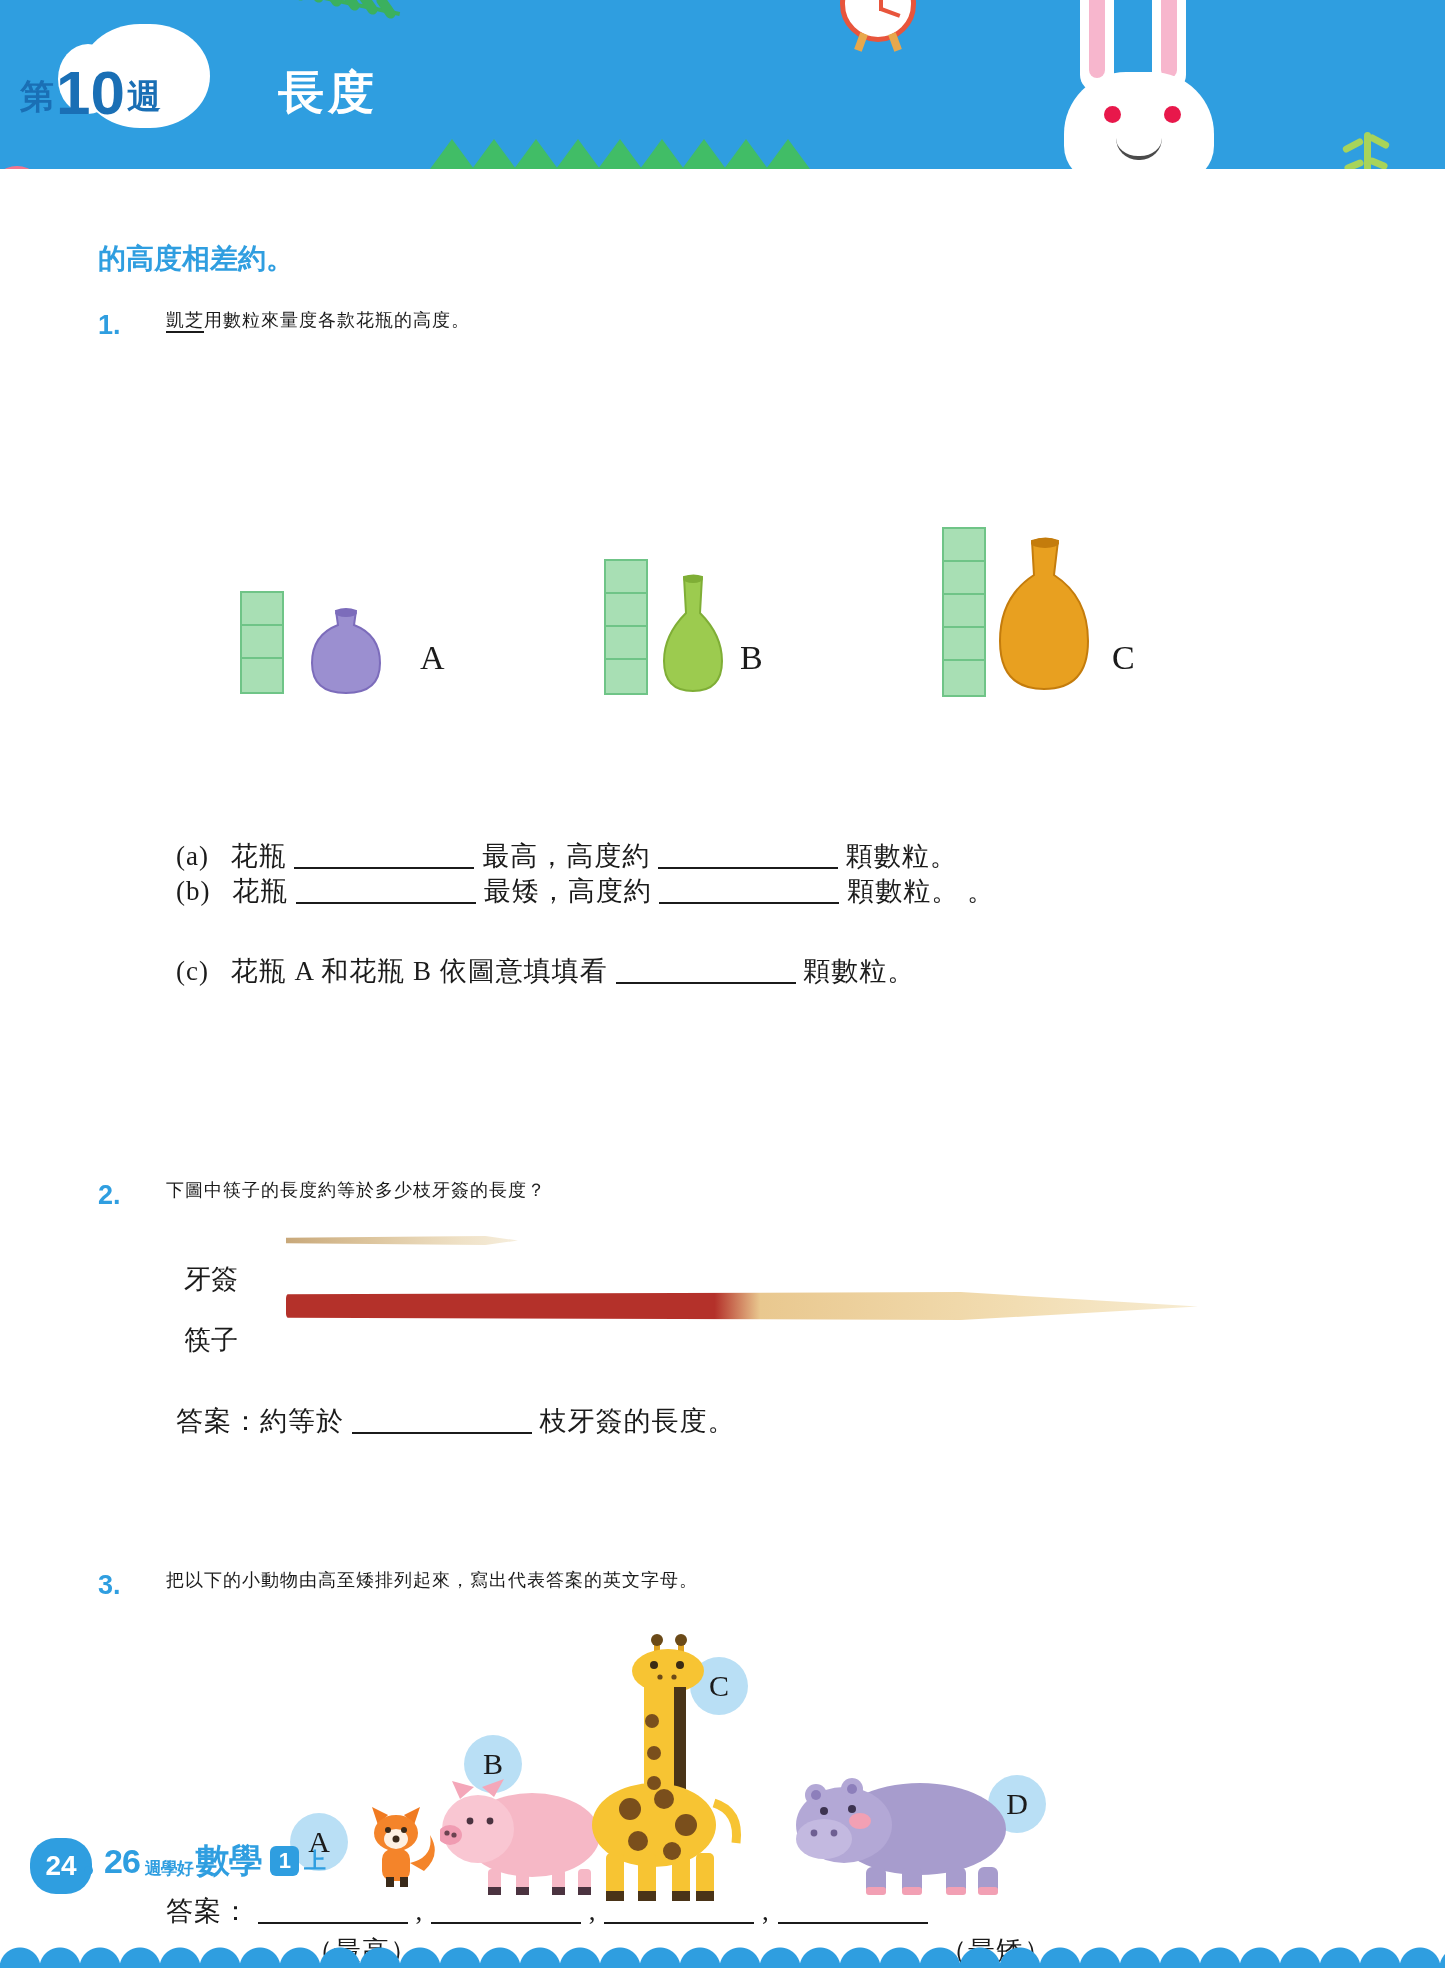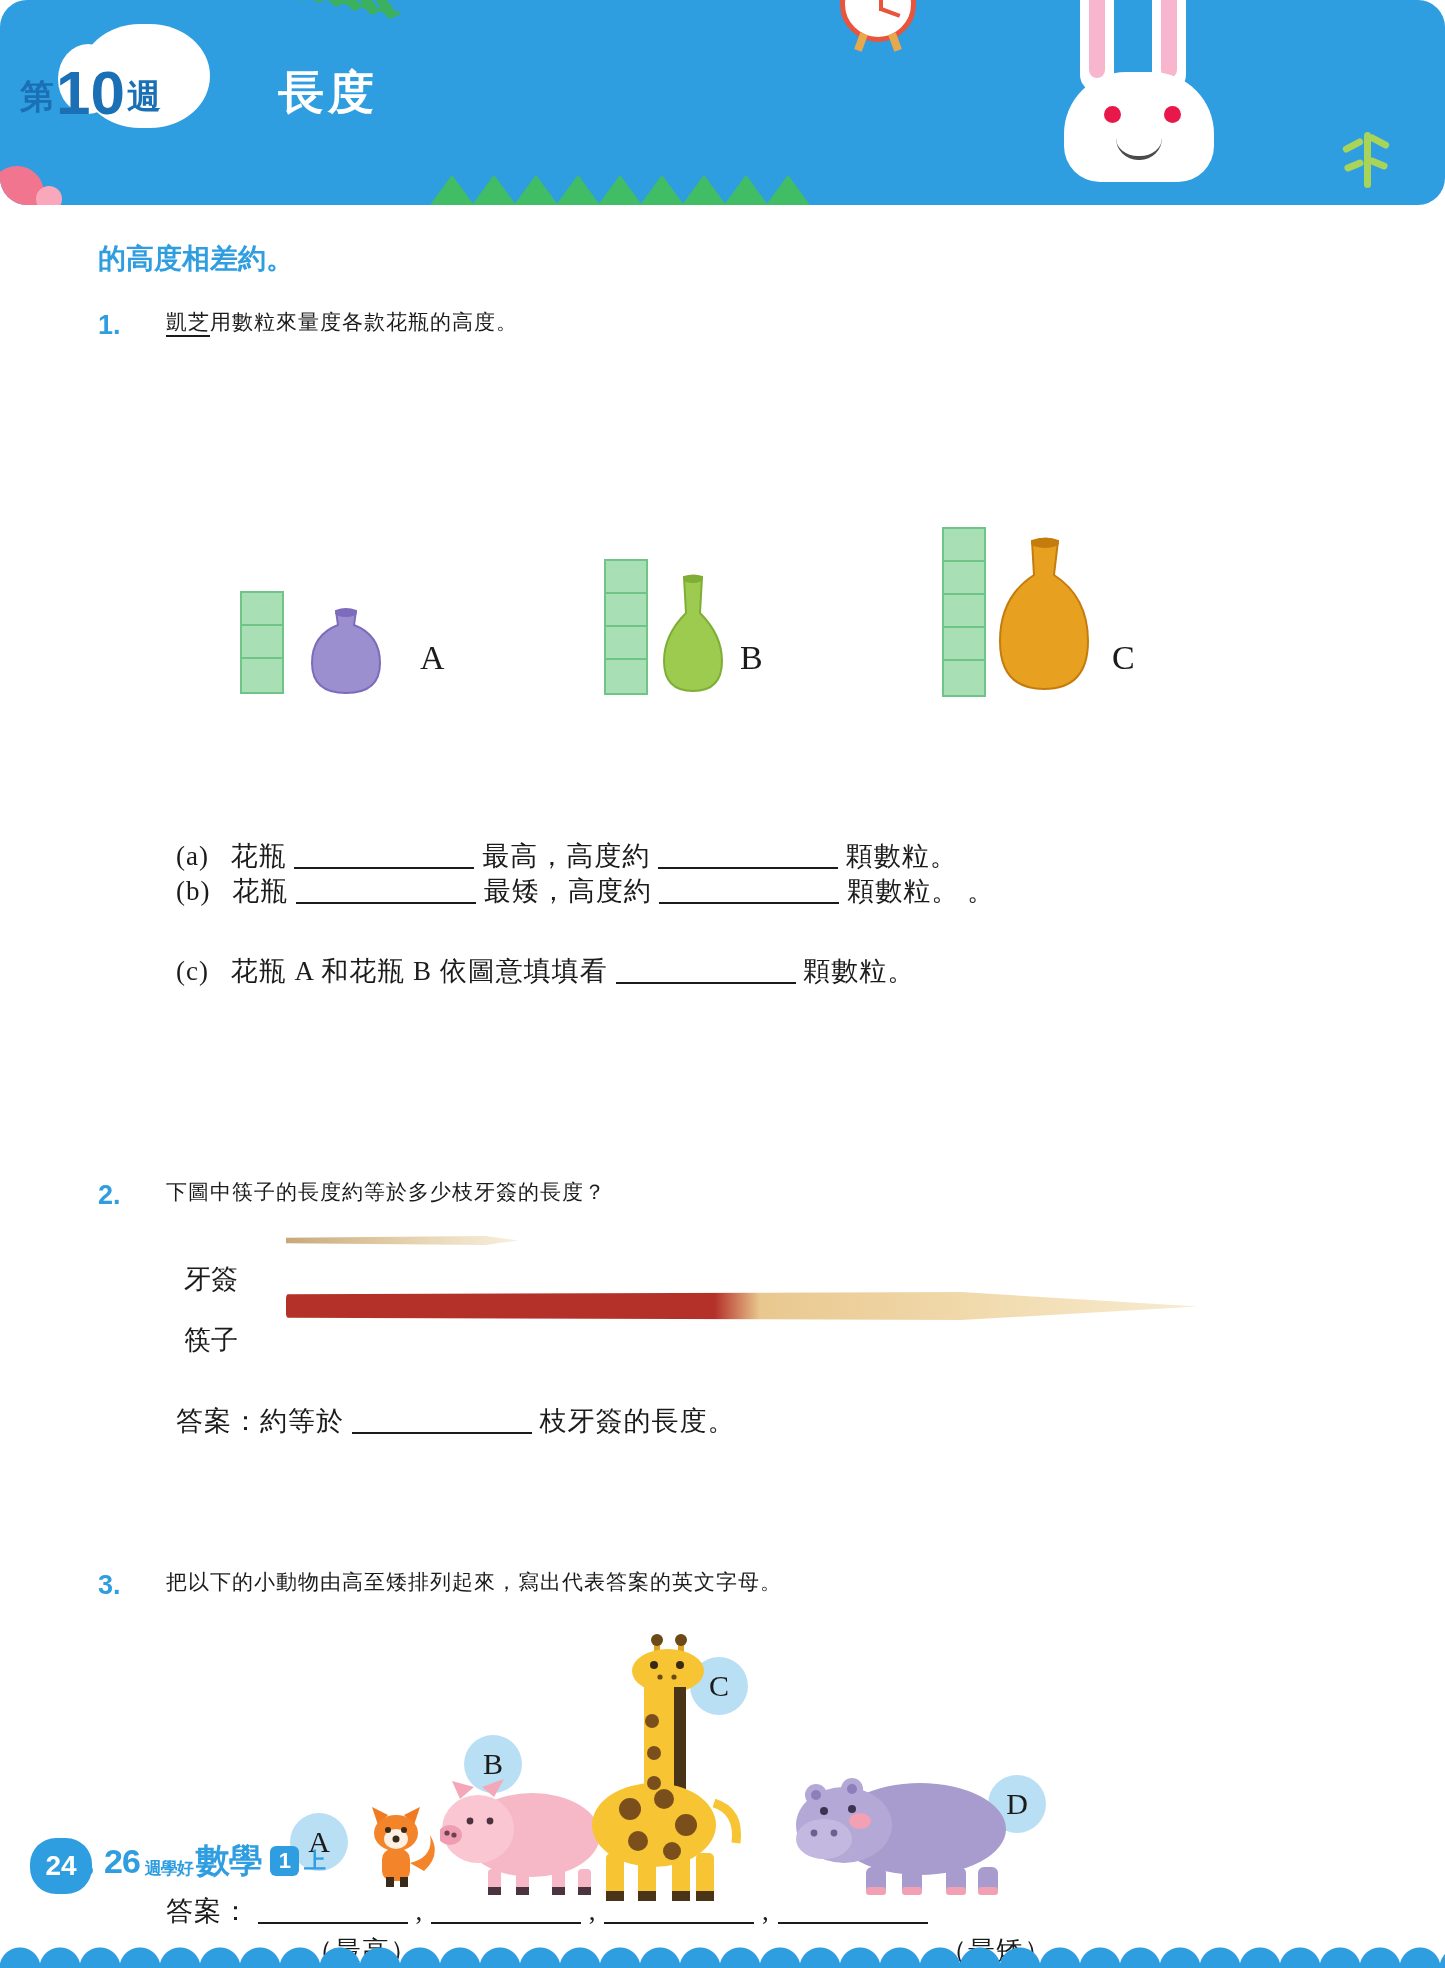--- a/index.html
+++ b/index.html
@@ -7,24 +7,23 @@
   body {
     width: 1445px; height: 1968px;
     position: relative;
     background: #ffffff;
     font-family: "Liberation Serif", serif;
     overflow: hidden;
   }
 
   
   .banner {
-    position: absolute; left:0; top:0; width:1445px; height:205px;
+    position: absolute; left:0; top:0; width:1445px; height:169px;
     background:#2f9ee0;
     overflow:hidden;
-    border-radius:27px;
   }
   .bush-row {
     position:absolute; left:430px; bottom:0; width:400px; height:28px;
     display:flex; align-items:flex-end;
   }
   .bush-tri {
     width:0;height:0;border-left:22px solid transparent;border-right:22px solid transparent;
     border-bottom:30px solid #41bd66;
     margin-right:-2px;
   }
@@ -109,21 +108,21 @@
     position:absolute; left:98px; top:35px;
     color:#2f9ee0; font-weight:bold; font-size:28px;
     font-family:"Liberation Sans", sans-serif;
   }
 
   .qnum {
     position:absolute; color:#2f9ee0; font-weight:bold; font-size:27px;
     font-family:"Liberation Sans", sans-serif;
   }
   .qtext {
-    position:absolute; color:#1b1b1b; font-size:21px; letter-spacing:1px;
+    position:absolute; color:#1b1b1b; font-size:18px; letter-spacing:1px;
   }
   .underline-name { border-bottom:2px solid #1b1b1b; padding-bottom:1px; }
 
   .blank {
     display:inline-block; border-bottom:2px solid #1b1b1b;
     height:26px; vertical-align:-4px;
   }
 
   
   .vase-row { position:absolute; left:0; top:330px; width:1445px; height:220px; }

